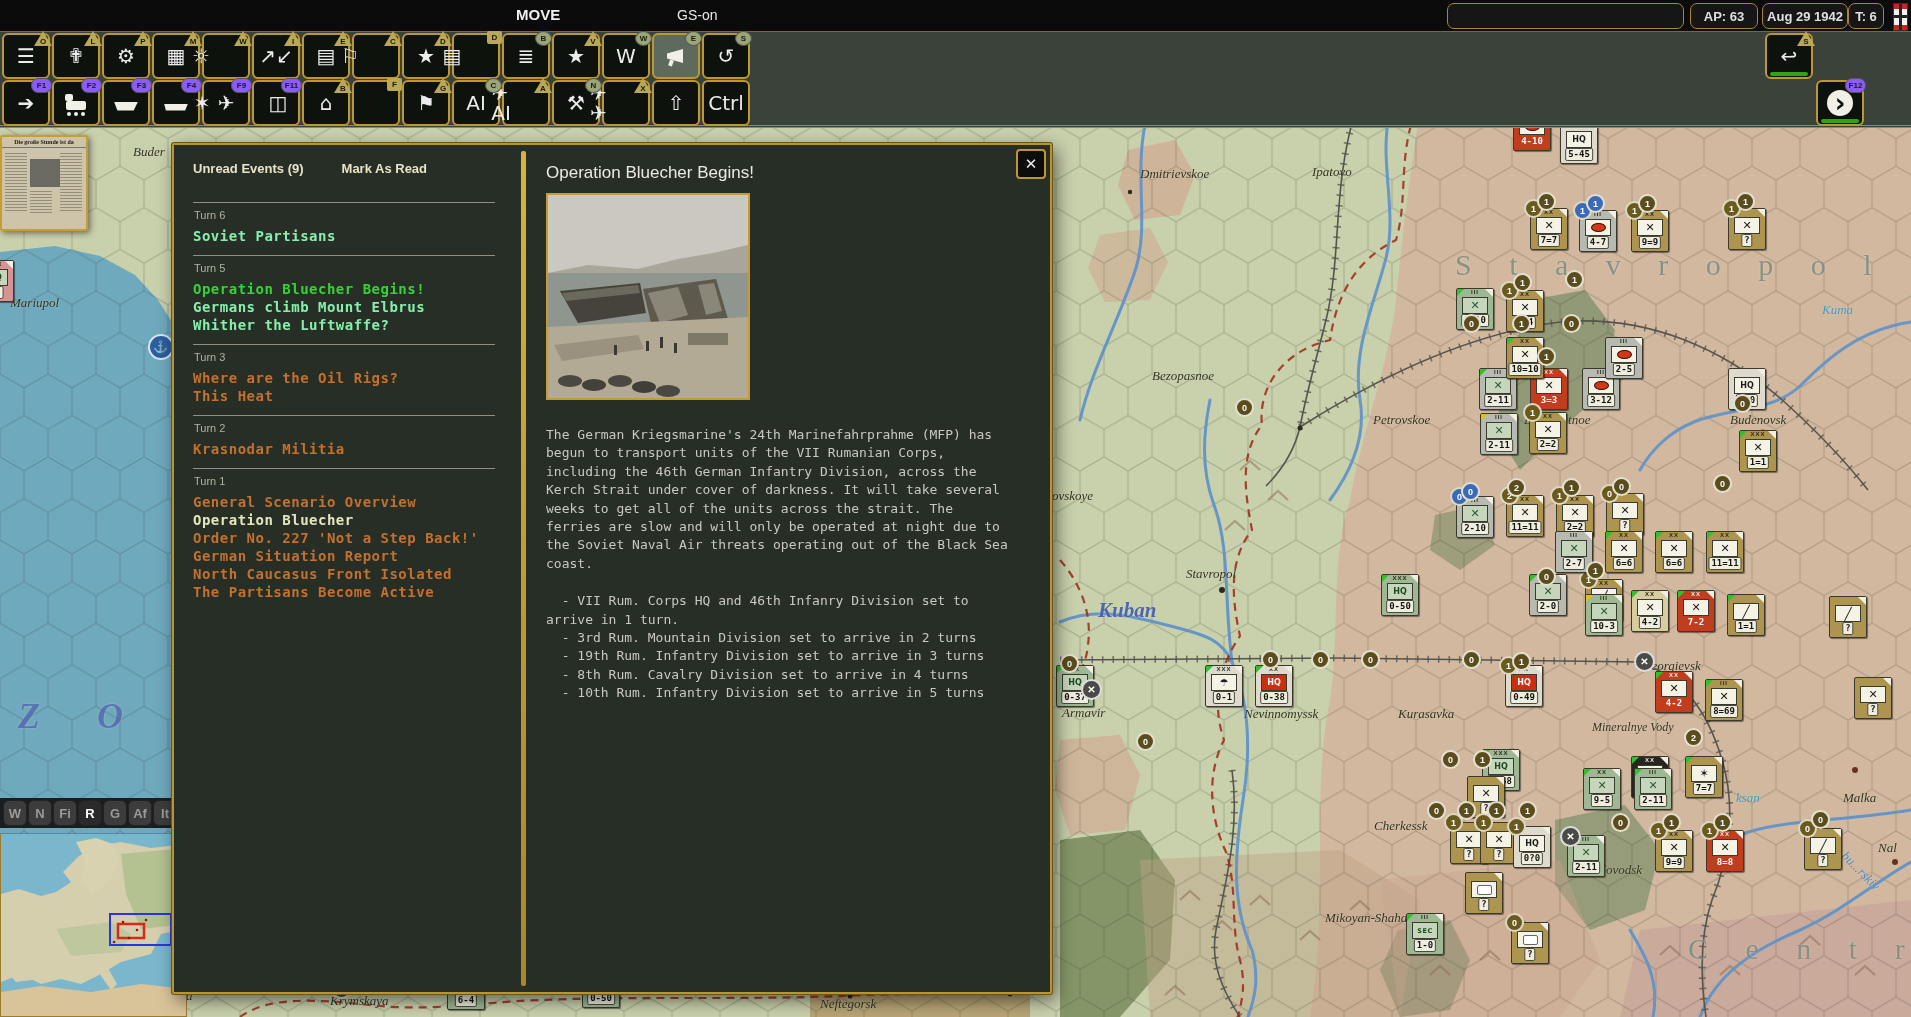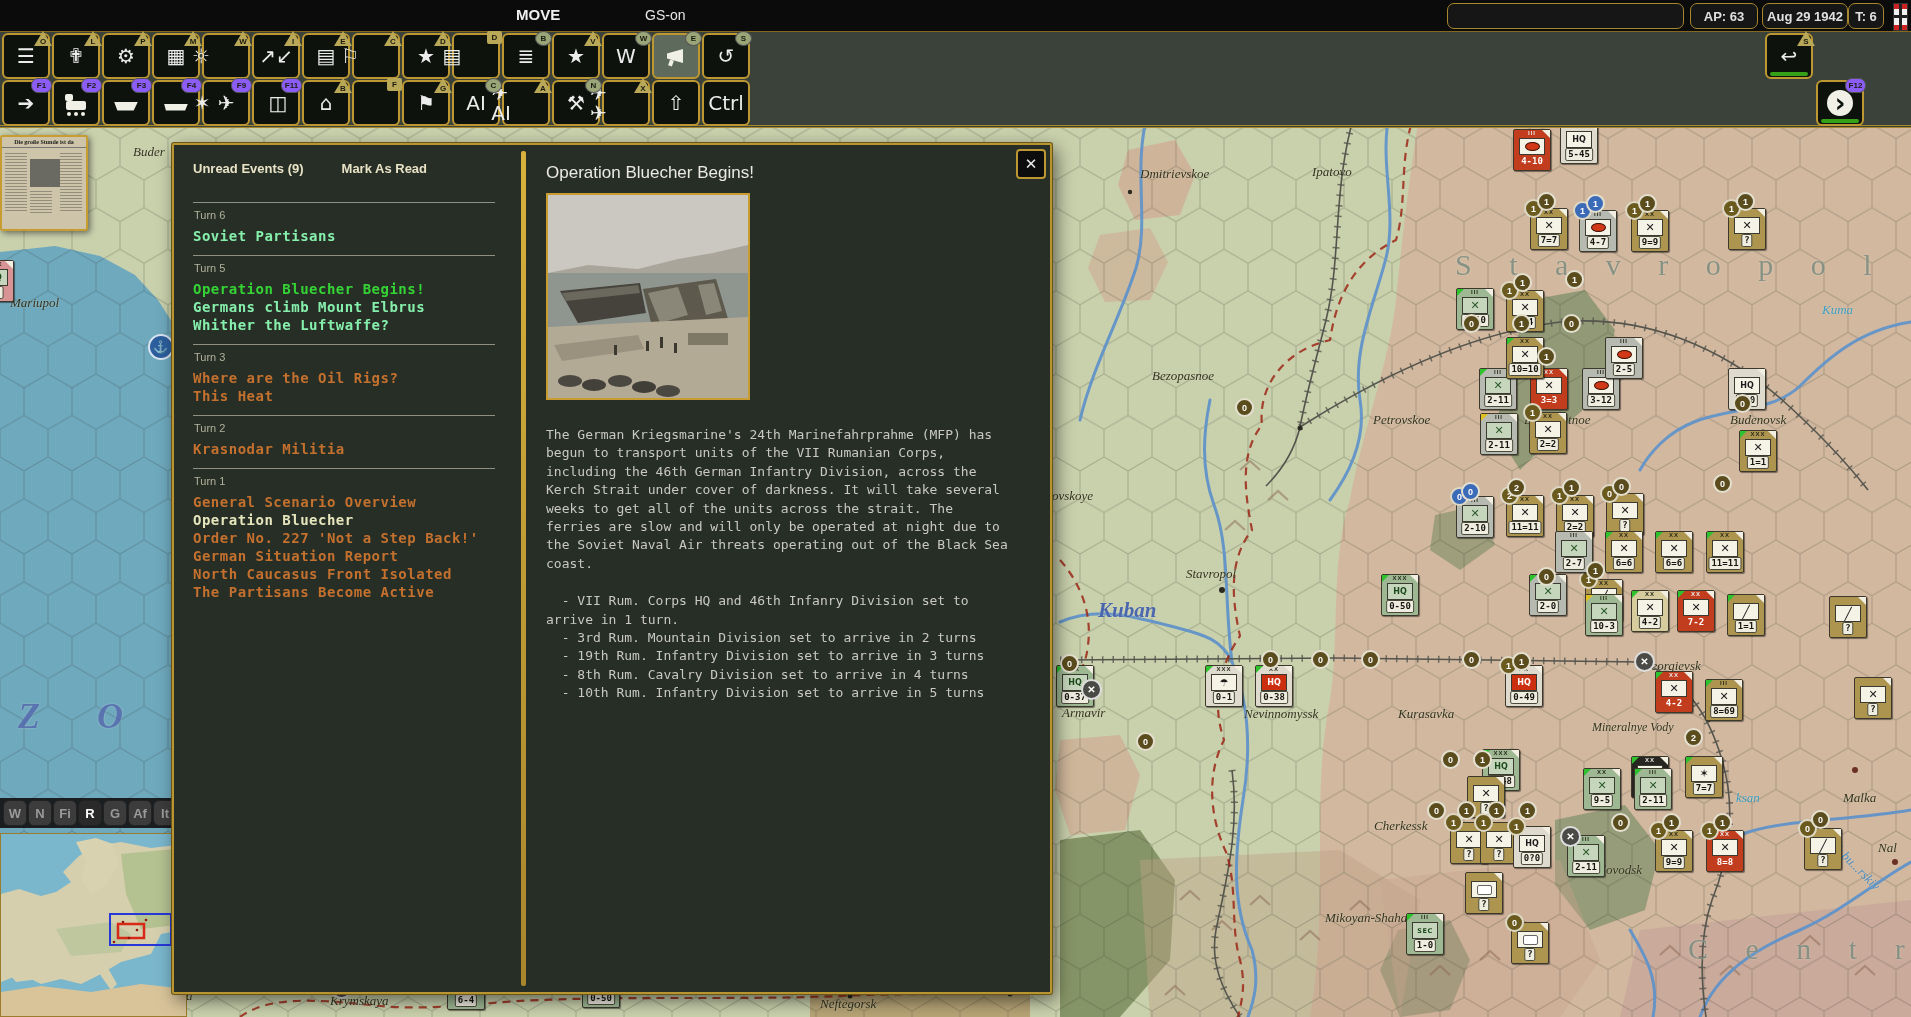--- a/index.html
+++ b/index.html
@@ -279,21 +279,21 @@
       <div class="mlabel k-town" style="left: 1878px; top: 840px;">Nal</div>
       <div class="mlabel k-riverrot" style="left: 1810px; top: 852px;">Terek bu...rskiy</div>
       <div class="mlabel k-town" style="left: 1325px; top: 910px;">Mikoyan-Shahar</div>
       <div class="mlabel k-town" style="left: 176px; top: 988px;">ula</div>
       <div class="mlabel k-town" style="left: 330px; top: 993px;">Krymskaya</div>
       <div class="mlabel k-town" style="left: 820px; top: 996px; font-style: italic;">Neftegorsk</div>
     </div>
 
   <div id="units" class="layer">
 
-  <div class="unit c-red s-mechr" style="left: 1513px; top: 129px;">
+  <div class="unit c-red s-mechr" style="left: 1513px; top: 109px;">
 
         <span class="ufold"></span>
         <span class="usize">III</span>
         <span class="usym"></span>
 
         <span class="uval">4-10</span>
 
       </div>
       <div class="unit c-white s-hq" style="left: 1560px; top: 122px;">
 
@@ -873,21 +873,21 @@
 </div>
 
 <div id="topbar">
   <div id="tabs">
 
   <div class="tab">MAP INFO</div>
       <div class="tab active">INFO SCREENS</div>
       <div class="tab">ADMIN</div>
     </div>
   <div class="modetext" style="left:516px;">MOVE</div>
-  <div class="gstext" style="left:645px;">GS-on</div>
+  <div class="gstext" style="left:677px;">GS-on</div>
   <div class="tb-box" id="namebar-outer"></div>
   <div class="tb-box" style="left:1690px;width:66px;">AP: 63</div>
   <div class="tb-box" style="left:1762px;width:84px;">Aug 29 1942</div>
   <div class="tb-box" style="left:1848px;width:34px;">T: 6</div>
   <div id="flag"></div>
 </div>
 
 <div class="toolbar" id="toolbar1">
   <div class="trow">
 

